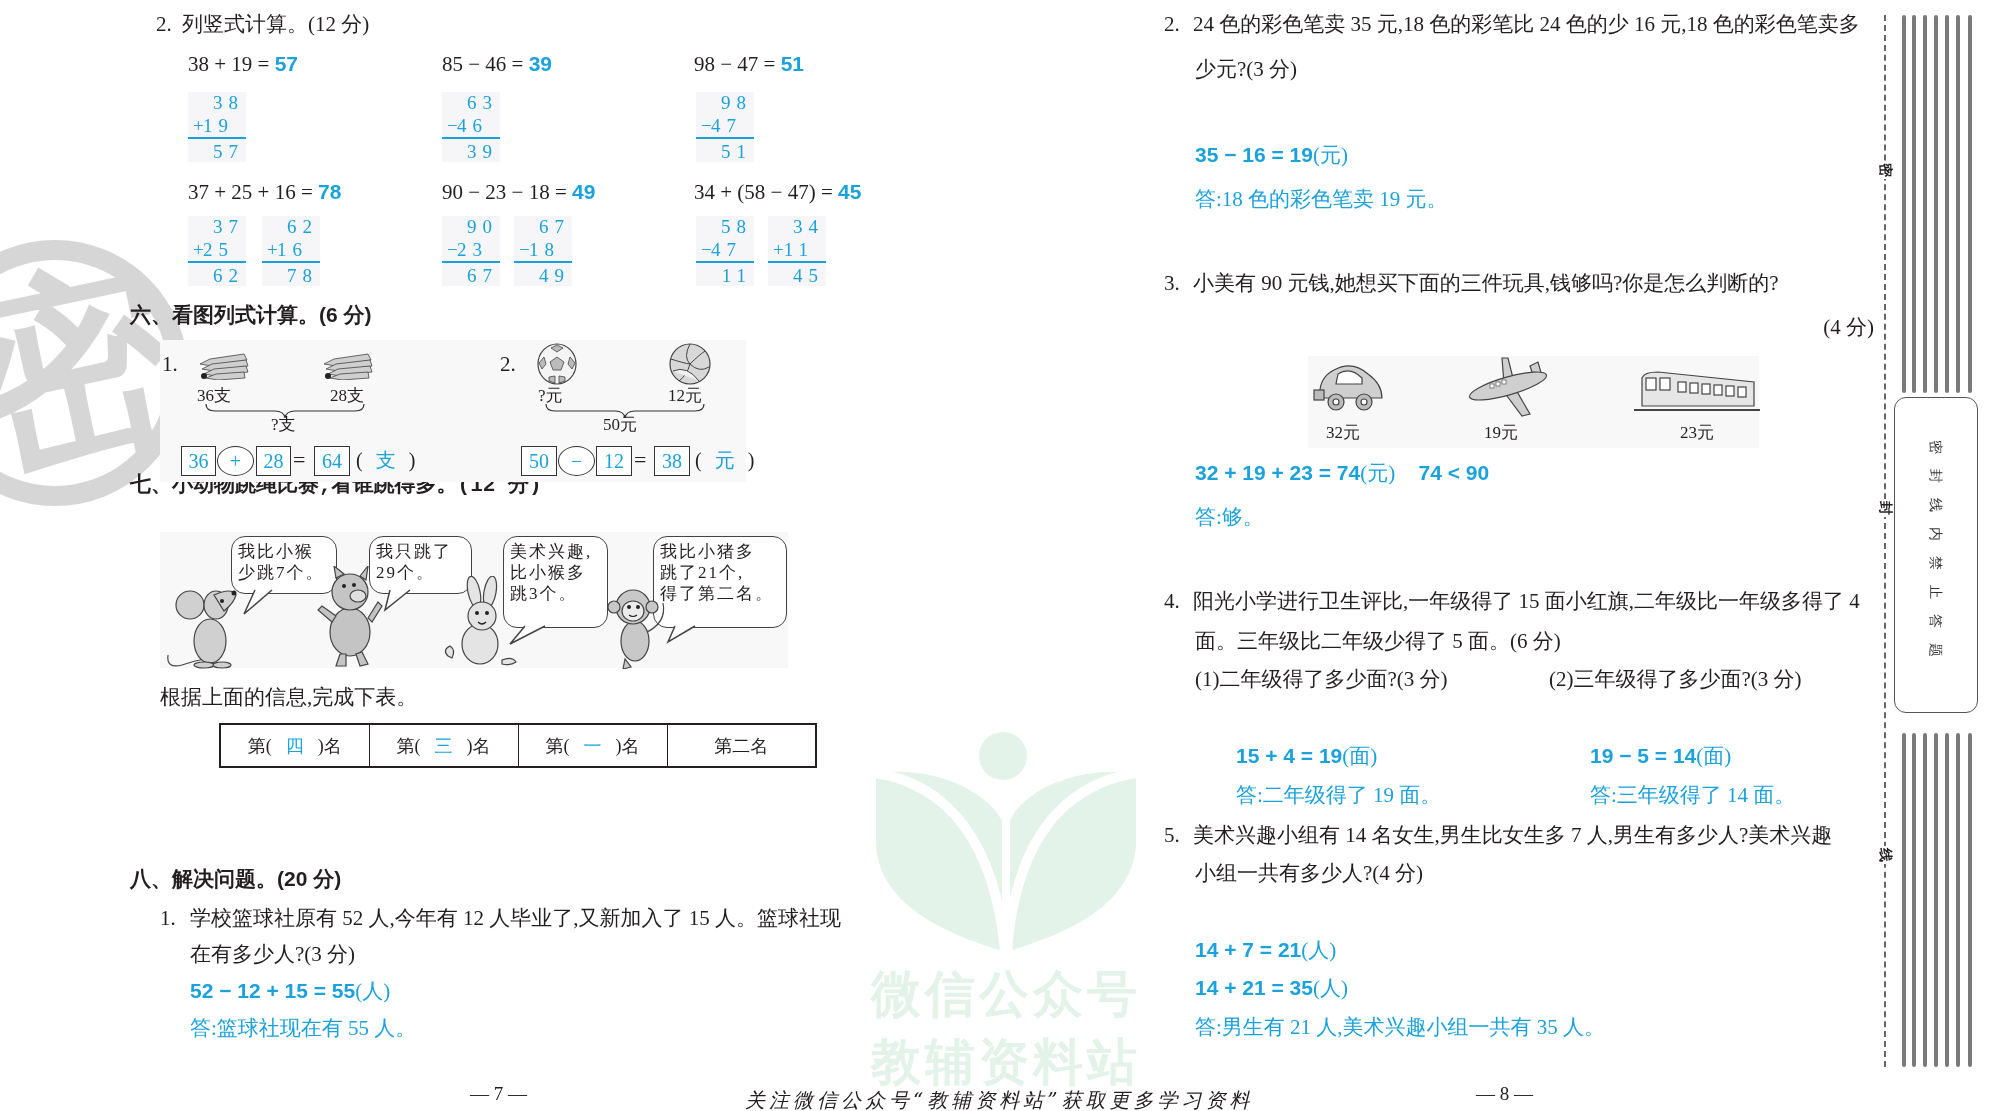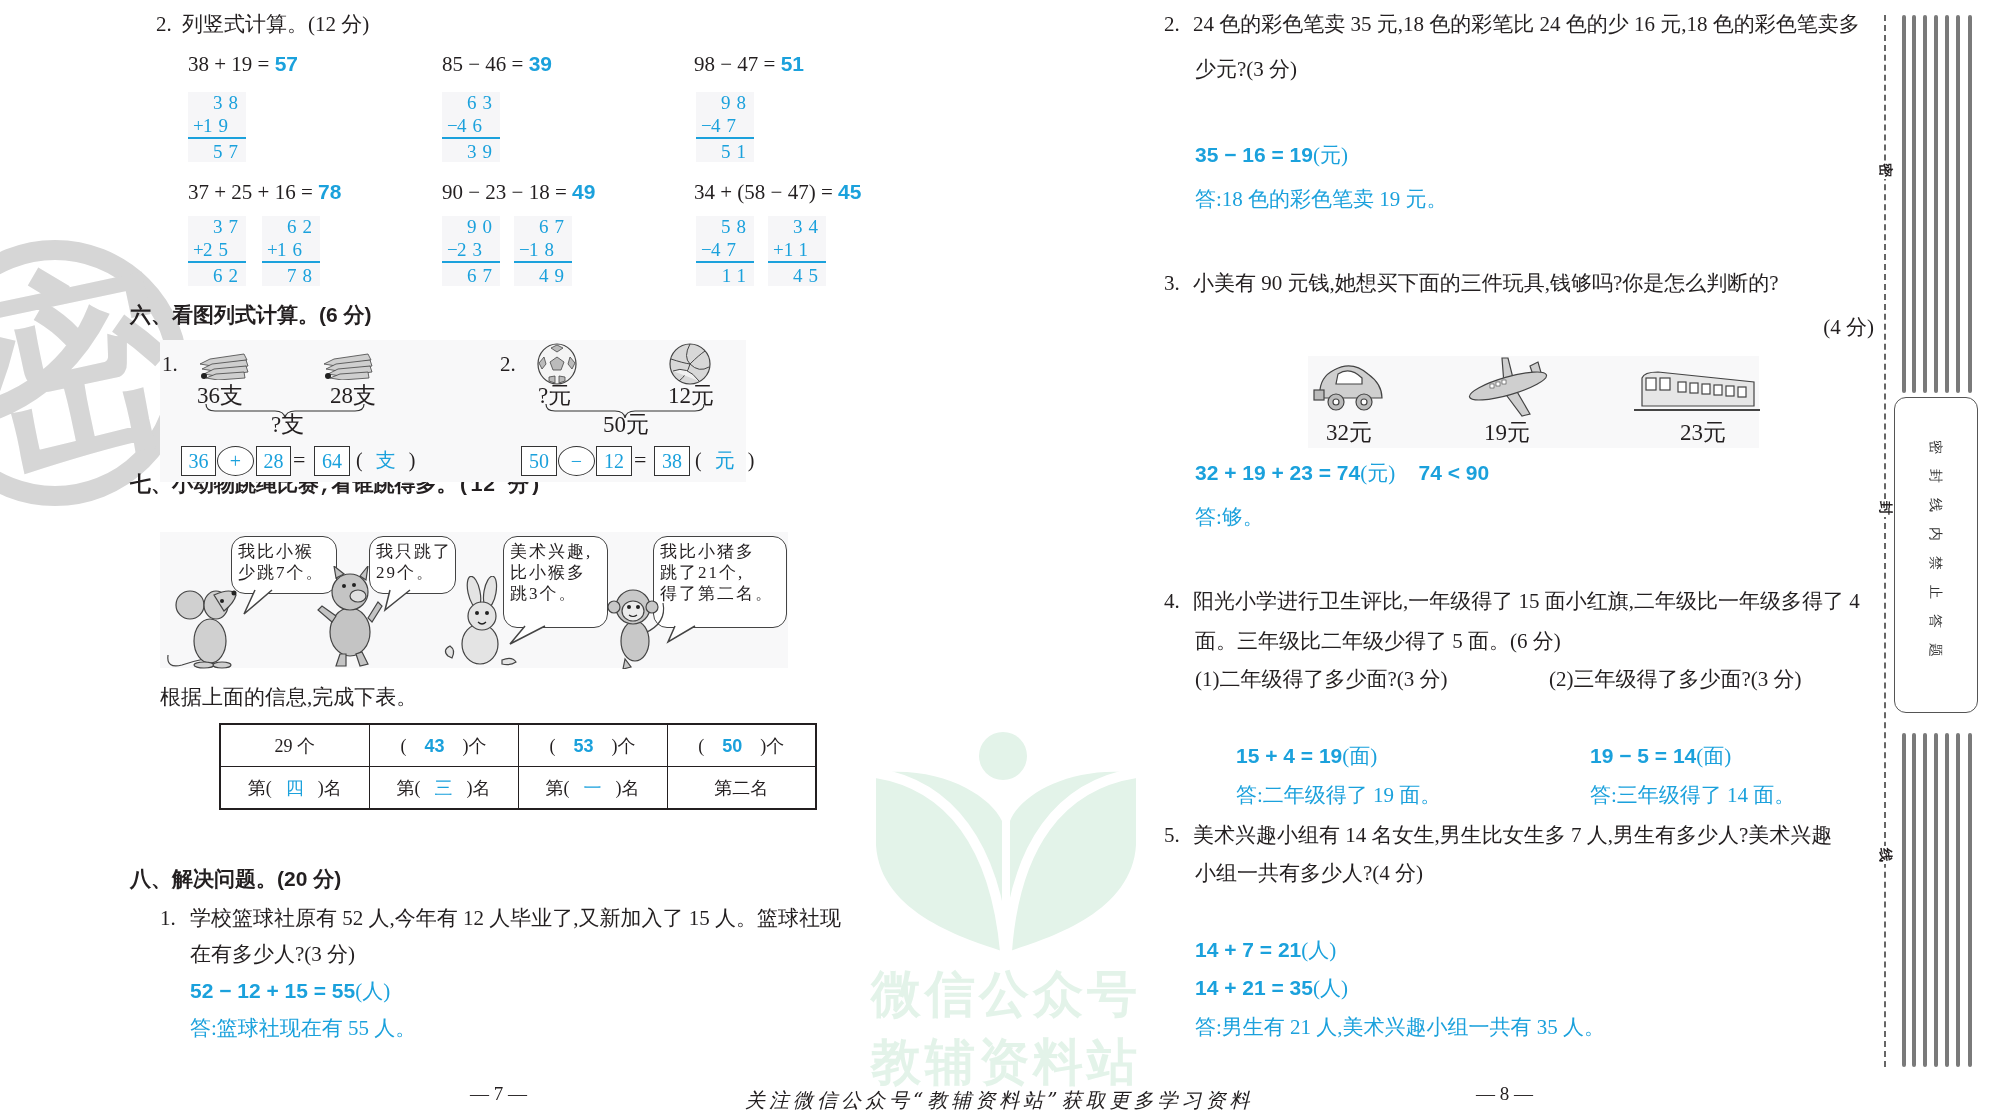--- a/index.html
+++ b/index.html
@@ -29,21 +29,21 @@
   .vb { position: absolute; width: 58px; height: 70px; background: #f6f6f8; color: #1ba1dc;
     font-size: 19px; line-height: 22px; z-index: 1; }
   .vb .r1 { position: absolute; right: 2px; top: 0px; letter-spacing: 6px; }
   .vb .r2 { position: absolute; left: 0; right: 0; top: 23px; height: 22px; border-bottom: 2px solid #1ba1dc; }
   .vb .op { position: absolute; left: 5px; top: 0; }
   .vb .r2n { position: absolute; right: 12px; top: 0; letter-spacing: 6px; }
   .vb .r3 { position: absolute; right: 2px; top: 49px; letter-spacing: 6px; }
 
   
   .panel { position: absolute; background: #f8f8f9; z-index: 1; }
-  .lbl { font-size: 23px; line-height: 22px; }
+  .lbl { font-size: 17px; line-height: 22px; }
   .bx { position: absolute; top: 446px; height: 28px; border: 1px solid #333; background: #fff;
     color: #1ba1dc; font-size: 20px; line-height: 28px; text-align: center; z-index: 2; }
   .cir { position: absolute; top: 446px; height: 28px; border: 1px solid #333; border-radius: 50%;
     background: #fff; color: #1ba1dc; font-size: 20px; line-height: 28px; text-align: center; z-index: 2; }
   .eqs { position: absolute; top: 446px; font-size: 22px; line-height: 28px; z-index: 2; }
   .unit { position: absolute; top: 446px; font-size: 20px; line-height: 28px; z-index: 2; }
 
   
   .bubble { position: absolute; border: 1.5px solid #444; border-radius: 14px; background: #fff;
     font-size: 17px; line-height: 21px; letter-spacing: 2px; padding: 4px 6px; z-index: 3;
@@ -271,21 +271,21 @@
       <path d="M230 58 L225 78 L250 58"></path>
       <path d="M365 94 L350 112 L385 94"></path>
       <path d="M515 94 L508 110 L535 94"></path>
     </g>
   </svg>
 
   <div class="bubble" style="left:231px;top:536px;width:106px;height:58px">
     <div>我比小猴</div>
     <div>少跳7个。</div>
   </div>
-  <div class="bubble" style="left:369px;top:536px;width:87px;height:58px">
+  <div class="bubble" style="left:369px;top:536px;width:103px;height:58px">
     <div>我只跳了</div>
     <div>29个。</div>
   </div>
   <div class="bubble" style="left:503px;top:536px;width:105px;height:92px">
     <div>美术兴趣,</div>
     <div>比小猴多</div>
     <div>跳3个。</div>
   </div>
   <div class="bubble" style="left:653px;top:536px;width:134px;height:92px">
     <div>我比小猪多</div>
@@ -346,26 +346,20 @@
     </g>
     <circle cx="24" cy="24" r="2" fill="#222"></circle>
       <circle cx="33" cy="24" r="2" fill="#222"></circle>
     <path d="M24 32 Q28 35 32 32" fill="none" stroke="#222" stroke-width="1.2"></path>
   </svg>
 
   <div class="abs t" style="left:160px;top:684px">根据上面的信息,完成下表。</div>
 
   <table class="score-table">
     <tbody>
-    <tr>
-      <td>29 个</td>
-      <td><span>(</span><span class="blue heavy" style="margin:0 18px">43</span><span>)个</span></td>
-      <td><span>(</span><span class="blue heavy" style="margin:0 18px">53</span><span>)个</span></td>
-      <td><span>(</span><span class="blue heavy" style="margin:0 18px">50</span><span>)个</span></td>
-    </tr>
     <tr>
       <td><span>第(</span><span class="blue" style="margin:0 14px">四</span><span>)名</span></td>
       <td><span>第(</span><span class="blue" style="margin:0 14px">三</span><span>)名</span></td>
       <td><span>第(</span><span class="blue" style="margin:0 14px">一</span><span>)名</span></td>
       <td>第二名</td>
     </tr>
   </tbody>
     </table>
 
   <div class="abs t bold" style="left:130px;top:866px;font-family:'Liberation Sans','DejaVu Sans',sans-serif">八、解决问题。(20 分)</div>

